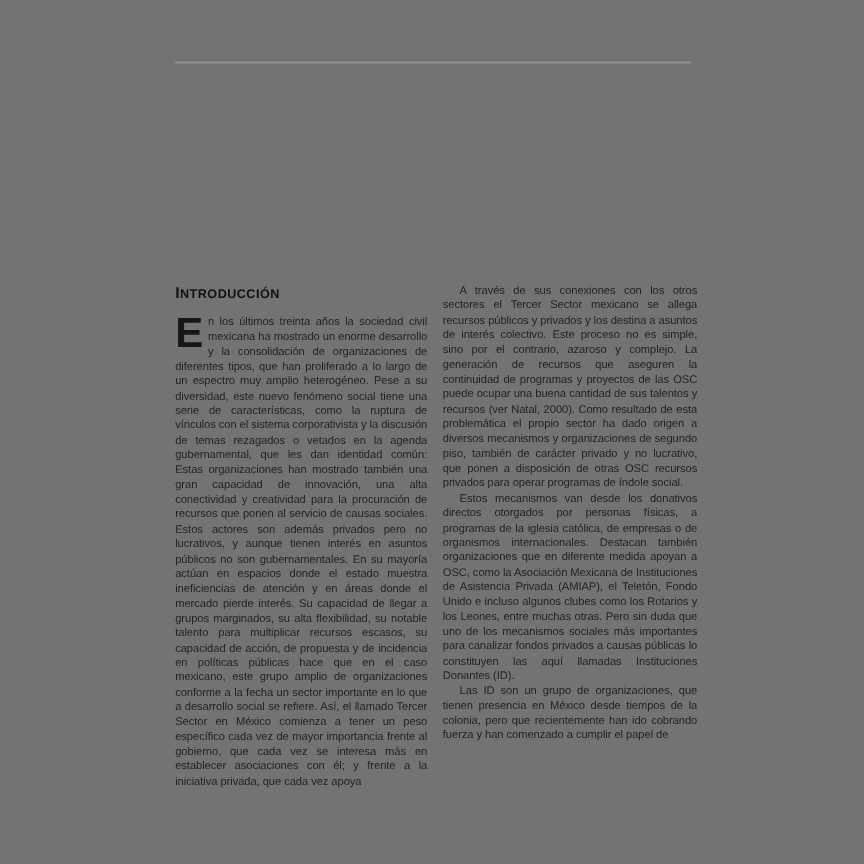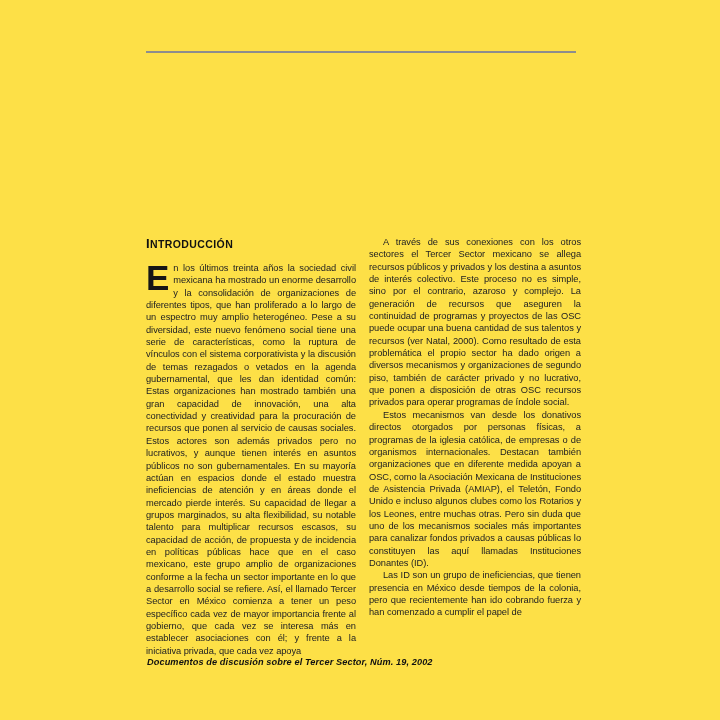--- a/index.html
+++ b/index.html
@@ -5,21 +5,21 @@
   * { box-sizing: border-box; }
   html, body { margin: 0; padding: 0; }
   body {
     width: 720px; height: 720px;
     background: #ffffff;
     font-family: "Liberation Sans", sans-serif;
   }
   .page {
     position: relative;
     width: 720px; height: 720px;
-    background: #fde047;
+    background: #737373;
     color: #1f1f1f;
     overflow: hidden;
   }
   .rule {
     position: absolute;
     left: 146px; top: 51px;
     width: 430px; height: 1.5px;
     background: #8d8d8d;
   }
   .content {
@@ -76,20 +76,19 @@
   <div class="content">
 
     <div class="col left">
       <h1 class="heading">INTRODUCCIÓN</h1>
       <p class="body"><span class="dropcap">E</span><span>n los últimos treinta años la sociedad civil mexicana ha mostrado un enorme desarrollo y la consolidación de organizaciones de diferentes tipos, que han proliferado a lo largo de un espectro muy amplio heterogéneo. Pese a su diversidad, este nuevo fenómeno social tiene una serie de características, como la ruptura de vínculos con el sistema corporativista y la discusión de temas rezagados o vetados en la agenda gubernamental, que les dan identidad común: Estas organizaciones han mostrado también una gran capacidad de innovación, una alta conectividad y creatividad para la procuración de recursos que ponen al servicio de causas sociales. Estos actores son además privados pero no lucrativos, y aunque tienen interés en asuntos públicos no son gubernamentales. En su mayoría actúan en espacios donde el estado muestra ineficiencias de atención y en áreas donde el mercado pierde interés. Su capacidad de llegar a grupos marginados, su alta flexibilidad, su notable talento para multiplicar recursos escasos, su capacidad de acción, de propuesta y de incidencia en políticas públicas hace que en el caso mexicano, este grupo amplio de organizaciones conforme a la fecha un sector importante en lo que a desarrollo social se refiere. Así, el llamado Tercer Sector en México comienza a tener un peso específico cada vez de mayor importancia frente al gobierno, que cada vez se interesa más en establecer asociaciones con él; y frente a la iniciativa privada, que cada vez apoya</span></p>
     </div>
 
     <div class="col right">
       <p class="body indent">A través de sus conexiones con los otros sectores el Tercer Sector mexicano se allega recursos públicos y privados y los destina a asuntos de interés colectivo. Este proceso no es simple, sino por el contrario, azaroso y complejo. La generación de recursos que aseguren la continuidad de programas y proyectos de las OSC puede ocupar una buena cantidad de sus talentos y recursos (ver Natal, 2000). Como resultado de esta problemática el propio sector ha dado origen a diversos mecanismos y organizaciones de segundo piso, también de carácter privado y no lucrativo, que ponen a disposición de otras OSC recursos privados para operar programas de índole social.</p>
       <p class="body indent">Estos mecanismos van desde los donativos directos otorgados por personas físicas, a programas de la iglesia católica, de empresas o de organismos internacionales. Destacan también organizaciones que en diferente medida apoyan a OSC, como la Asociación Mexicana de Instituciones de Asistencia Privada (AMIAP), el Teletón, Fondo Unido e incluso algunos clubes como los Rotarios y los Leones, entre muchas otras. Pero sin duda que uno de los mecanismos sociales más importantes para canalizar fondos privados a causas públicas lo constituyen las aquí llamadas Instituciones Donantes (ID).</p>
-      <p class="body indent">Las ID son un grupo de ineficiencias, que tienen presencia en México desde tiempos de la colonia, pero que recientemente han ido cobrando fuerza y han comenzado a cumplir el papel de</p>
+      <p class="body indent">Las ID son un grupo de organizaciones, que tienen presencia en México desde tiempos de la colonia, pero que recientemente han ido cobrando fuerza y han comenzado a cumplir el papel de</p>
     </div>
 
   </div>
 
-  <div class="footer">Documentos de discusión sobre el Tercer Sector, Núm. 19, 2002</div>
 
 </div>
 
 </body></html>

